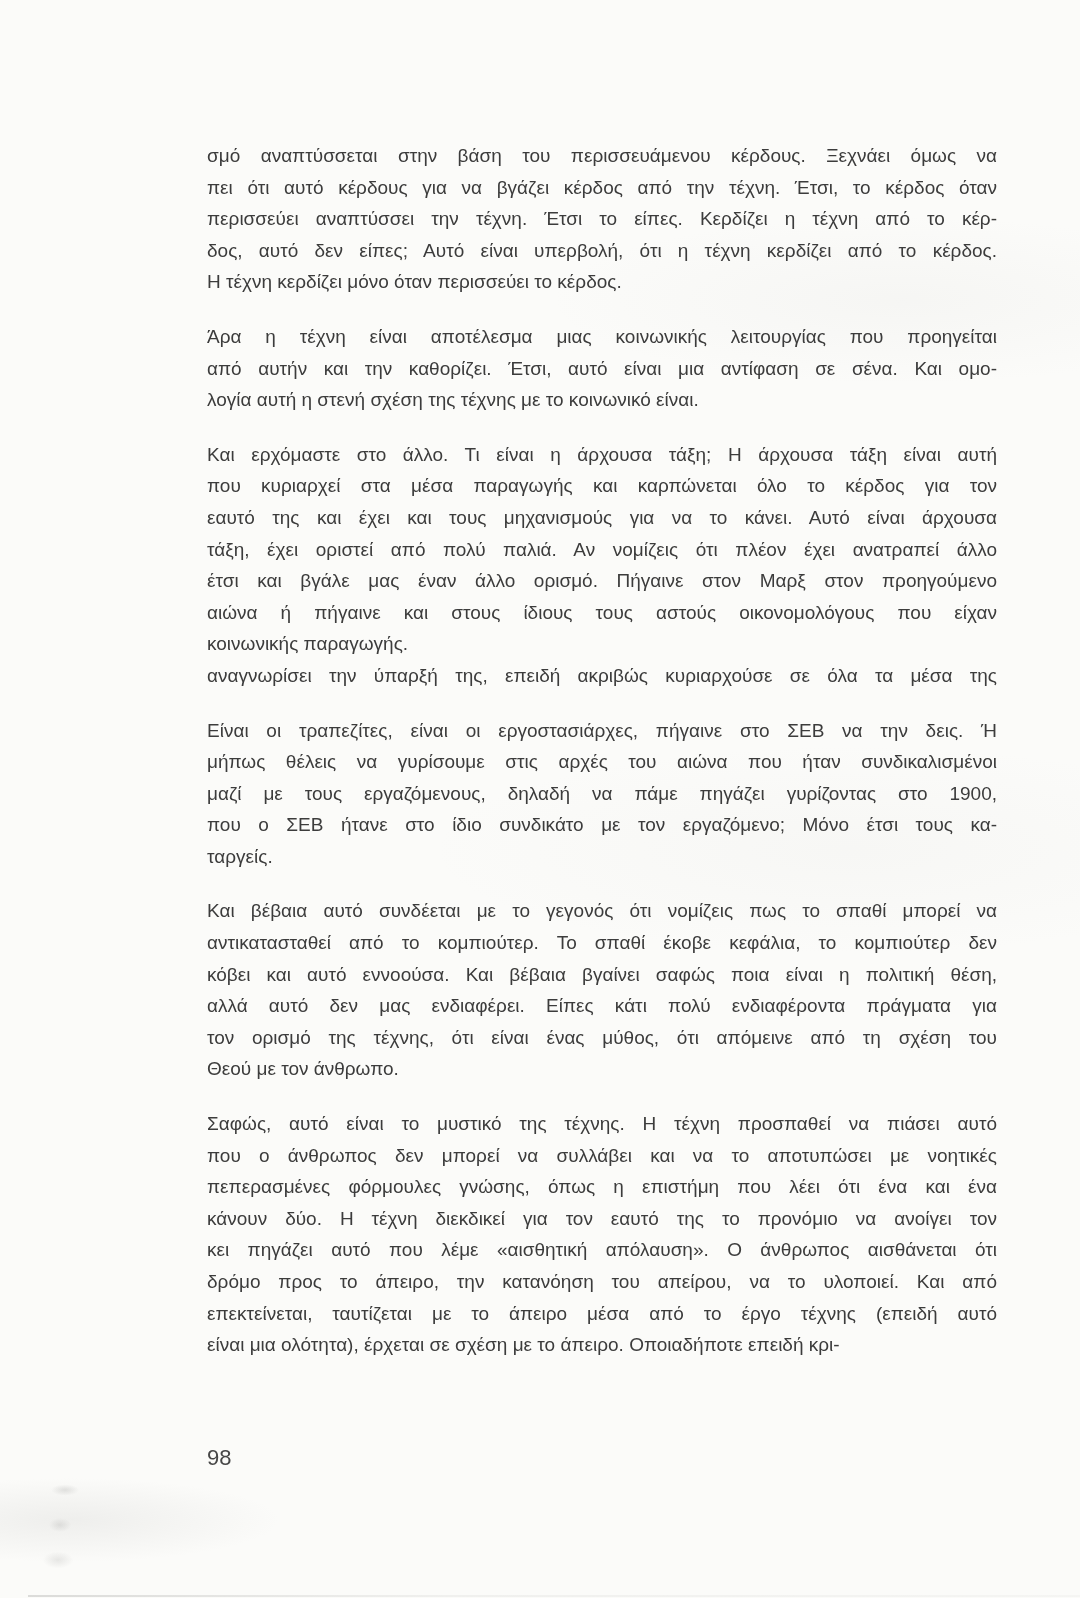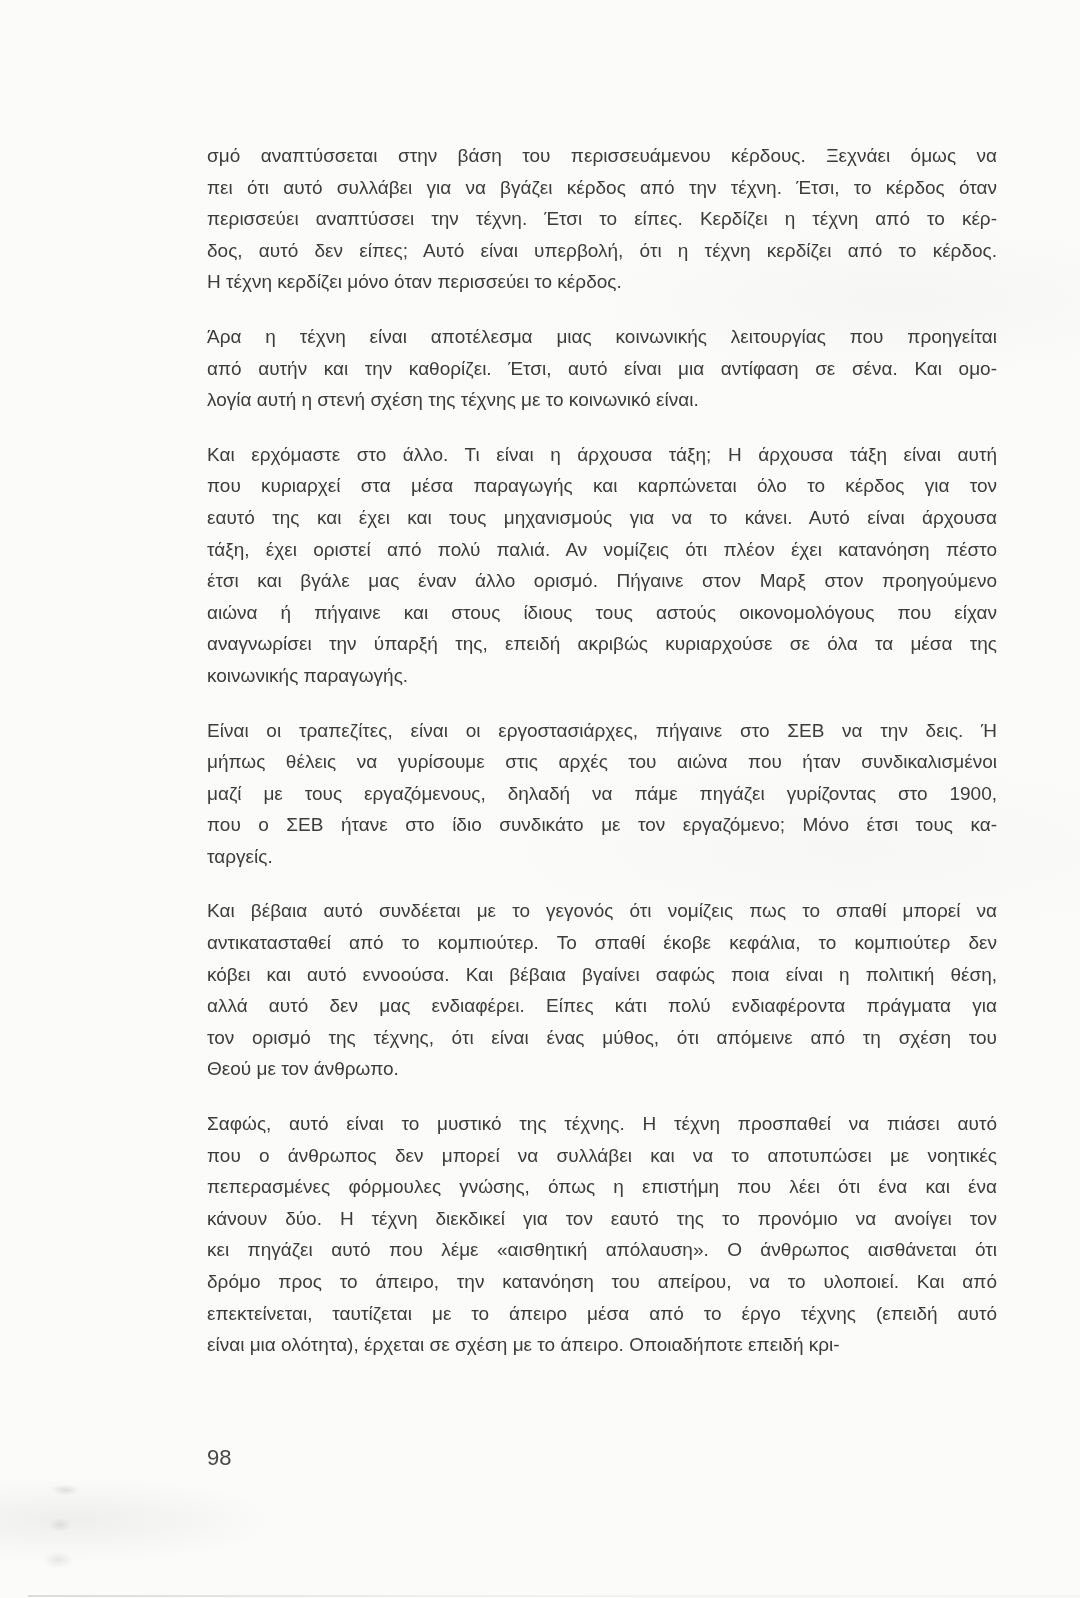--- a/index.html
+++ b/index.html
@@ -76,39 +76,39 @@
       radial-gradient(ellipse 22px 12px at 48px 80px, rgba(150,150,148,0.20), rgba(0,0,0,0) 70%);
   }
 </style>
 </head>
 <body>
 
 <div class="page">
   <div class="text-block" id="text-block">
       <div class="paragraph">
         <div class="line">σμό αναπτύσσεται στην βάση του περισσευάμενου κέρδους. Ξεχνάει όμως να</div>
-        <div class="line">πει ότι αυτό συλλάβει για να βγάζει κέρδος από την τέχνη. Έτσι, το κέρδος όταν</div>
+        <div class="line">πει ότι αυτό κέρδους για να βγάζει κέρδος από την τέχνη. Έτσι, το κέρδος όταν</div>
         <div class="line">περισσεύει αναπτύσσει την τέχνη. Έτσι το είπες. Κερδίζει η τέχνη από το κέρ-</div>
         <div class="line">δος, αυτό δεν είπες; Αυτό είναι υπερβολή, ότι η τέχνη κερδίζει από το κέρδος.</div>
         <div class="line last">Η τέχνη κερδίζει μόνο όταν περισσεύει το κέρδος.</div>
       </div>
       <div class="paragraph">
         <div class="line">Άρα η τέχνη είναι αποτέλεσμα μιας κοινωνικής λειτουργίας που προηγείται</div>
         <div class="line">από αυτήν και την καθορίζει. Έτσι, αυτό είναι μια αντίφαση σε σένα. Και ομο-</div>
         <div class="line last">λογία αυτή η στενή σχέση της τέχνης με το κοινωνικό είναι.</div>
       </div>
       <div class="paragraph">
         <div class="line">Και ερχόμαστε στο άλλο. Τι είναι η άρχουσα τάξη; Η άρχουσα τάξη είναι αυτή</div>
         <div class="line">που κυριαρχεί στα μέσα παραγωγής και καρπώνεται όλο το κέρδος για τον</div>
         <div class="line">εαυτό της και έχει και τους μηχανισμούς για να το κάνει. Αυτό είναι άρχουσα</div>
-        <div class="line">τάξη, έχει οριστεί από πολύ παλιά. Αν νομίζεις ότι πλέον έχει κατανόηση πέστο</div>
+        <div class="line">τάξη, έχει οριστεί από πολύ παλιά. Αν νομίζεις ότι πλέον έχει ανατραπεί άλλο</div>
         <div class="line">έτσι και βγάλε μας έναν άλλο ορισμό. Πήγαινε στον Μαρξ στον προηγούμενο</div>
         <div class="line">αιώνα ή πήγαινε και στους ίδιους τους αστούς οικονομολόγους που είχαν</div>
+        <div class="line last">κοινωνικής παραγωγής.</div>
         <div class="line">αναγνωρίσει την ύπαρξή της, επειδή ακριβώς κυριαρχούσε σε όλα τα μέσα της</div>
-        <div class="line last">κοινωνικής παραγωγής.</div>
       </div>
       <div class="paragraph">
         <div class="line">Είναι οι τραπεζίτες, είναι οι εργοστασιάρχες, πήγαινε στο ΣΕΒ να την δεις. Ή</div>
         <div class="line">μήπως θέλεις να γυρίσουμε στις αρχές του αιώνα που ήταν συνδικαλισμένοι</div>
         <div class="line">μαζί με τους εργαζόμενους, δηλαδή να πάμε πηγάζει γυρίζοντας στο 1900,</div>
         <div class="line">που ο ΣΕΒ ήτανε στο ίδιο συνδικάτο με τον εργαζόμενο; Μόνο έτσι τους κα-</div>
         <div class="line last">ταργείς.</div>
       </div>
       <div class="paragraph">
         <div class="line">Και βέβαια αυτό συνδέεται με το γεγονός ότι νομίζεις πως το σπαθί μπορεί να</div>

